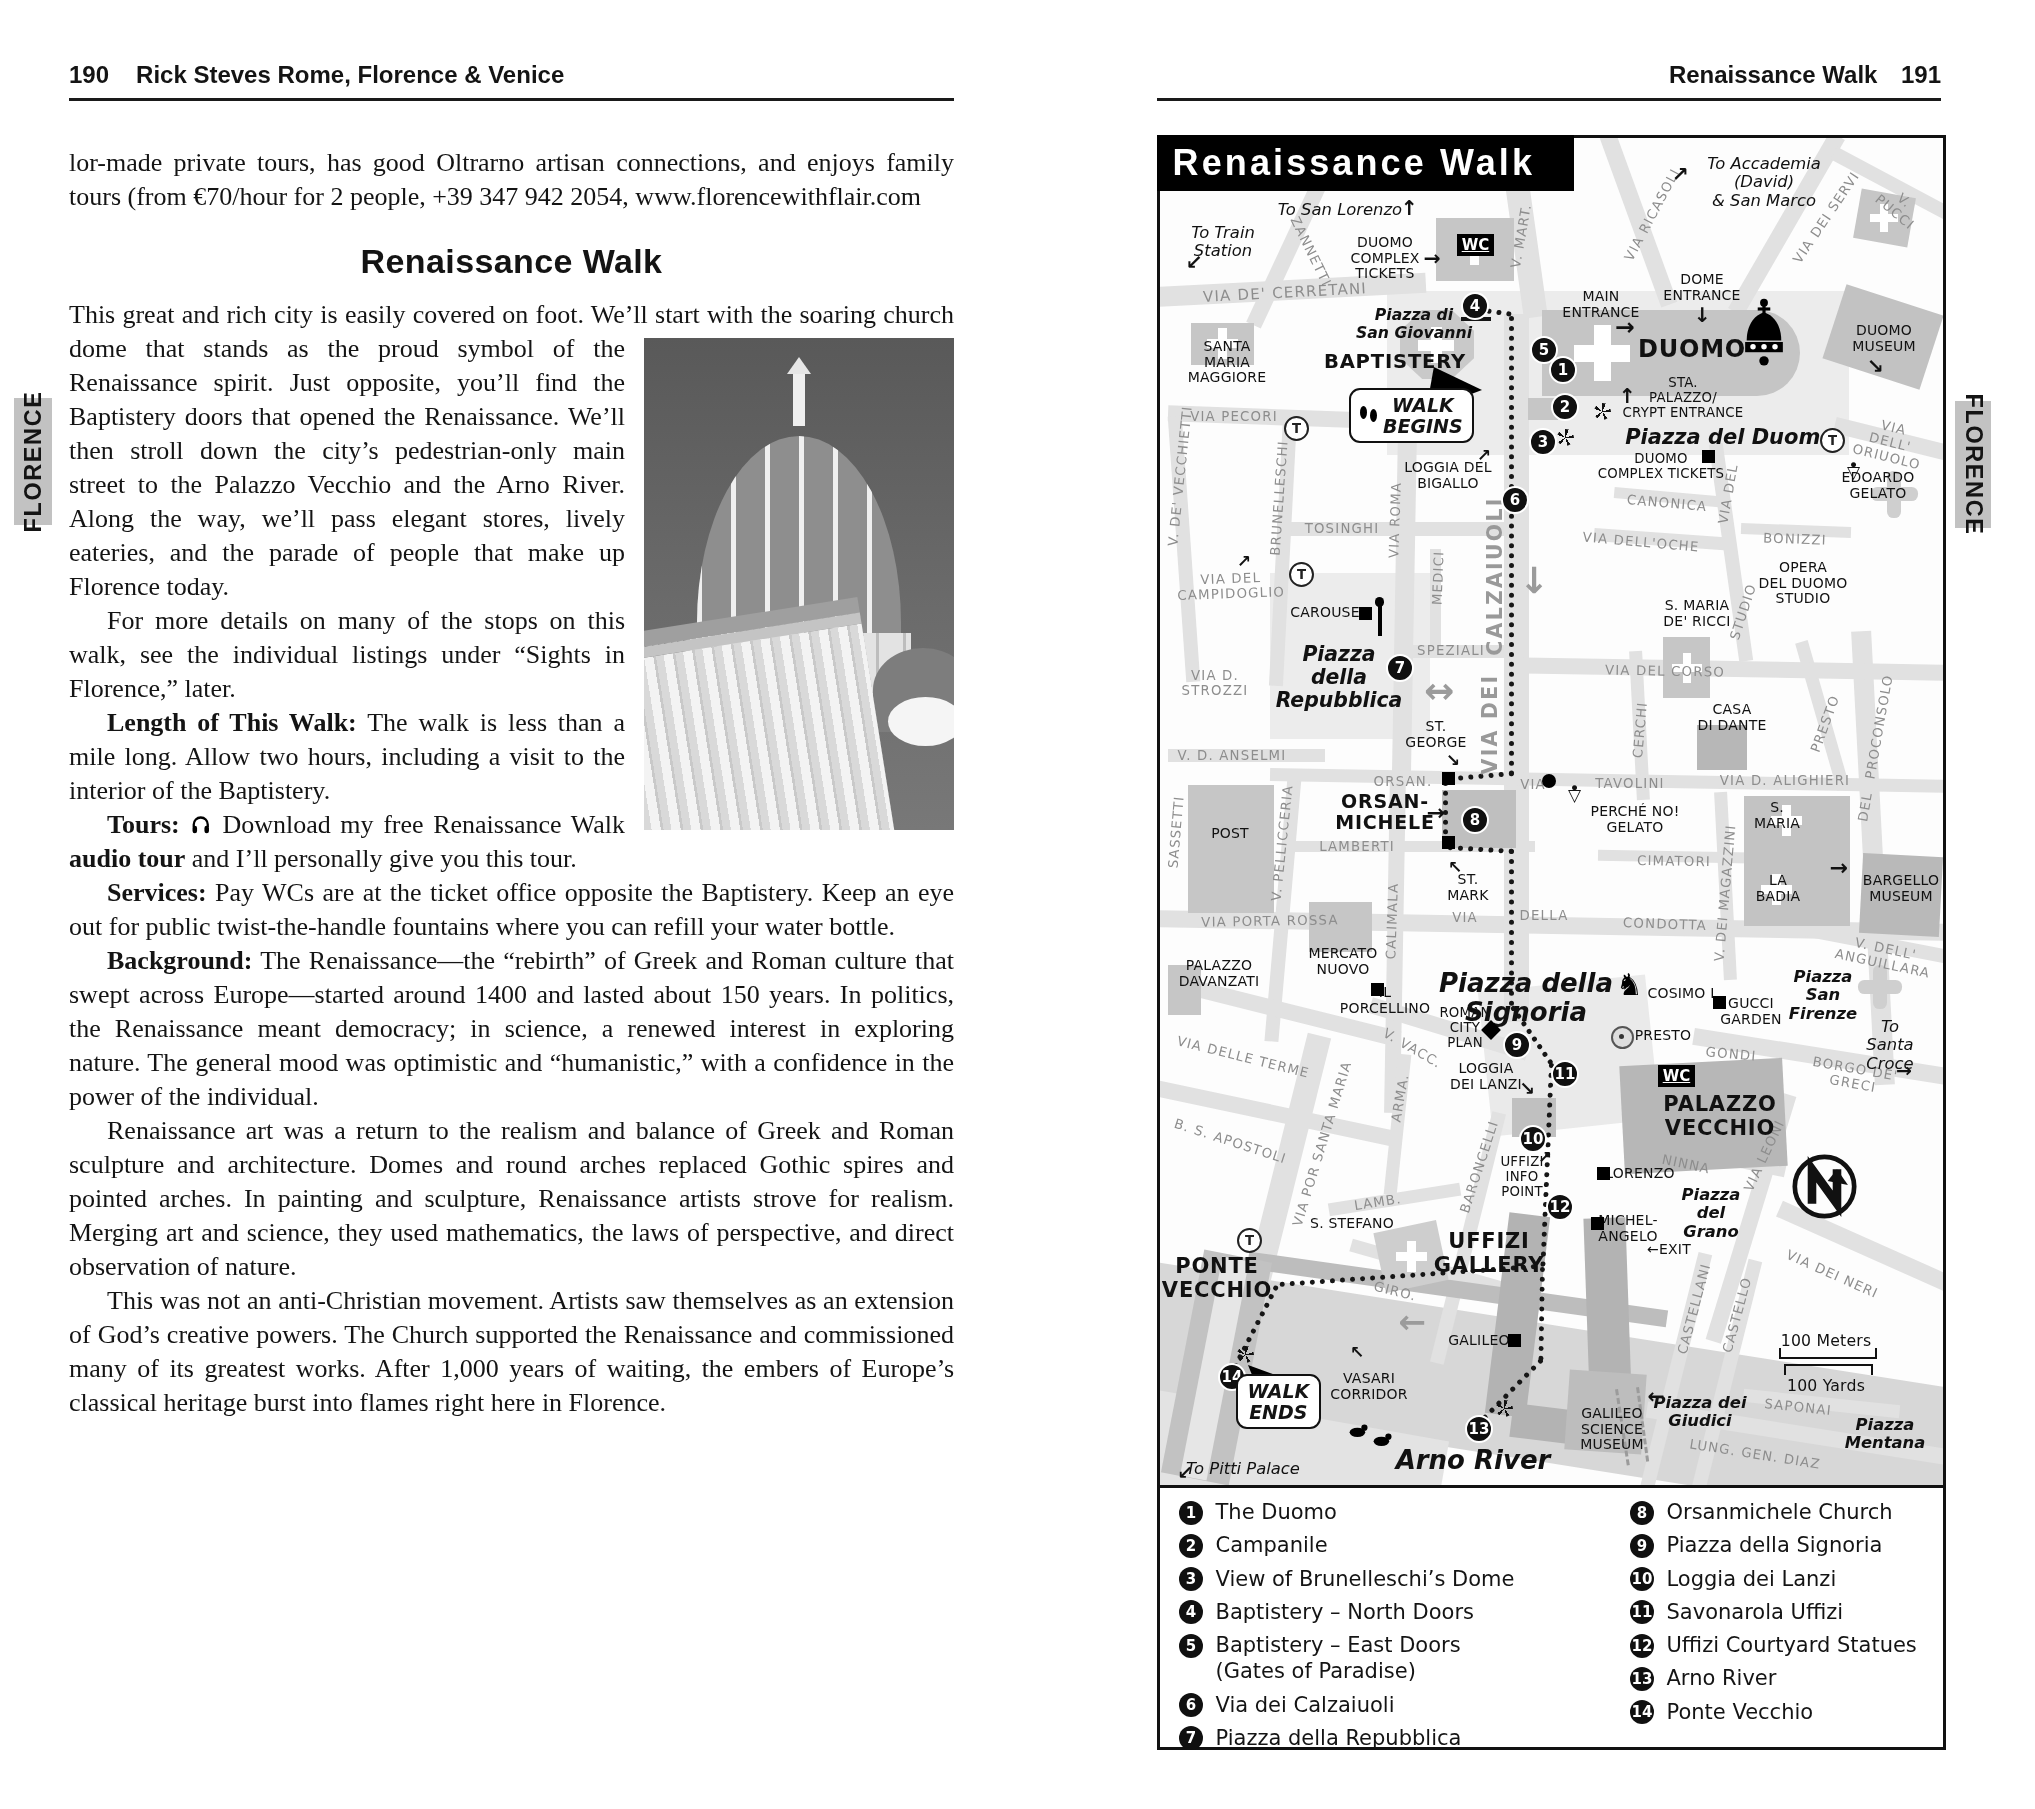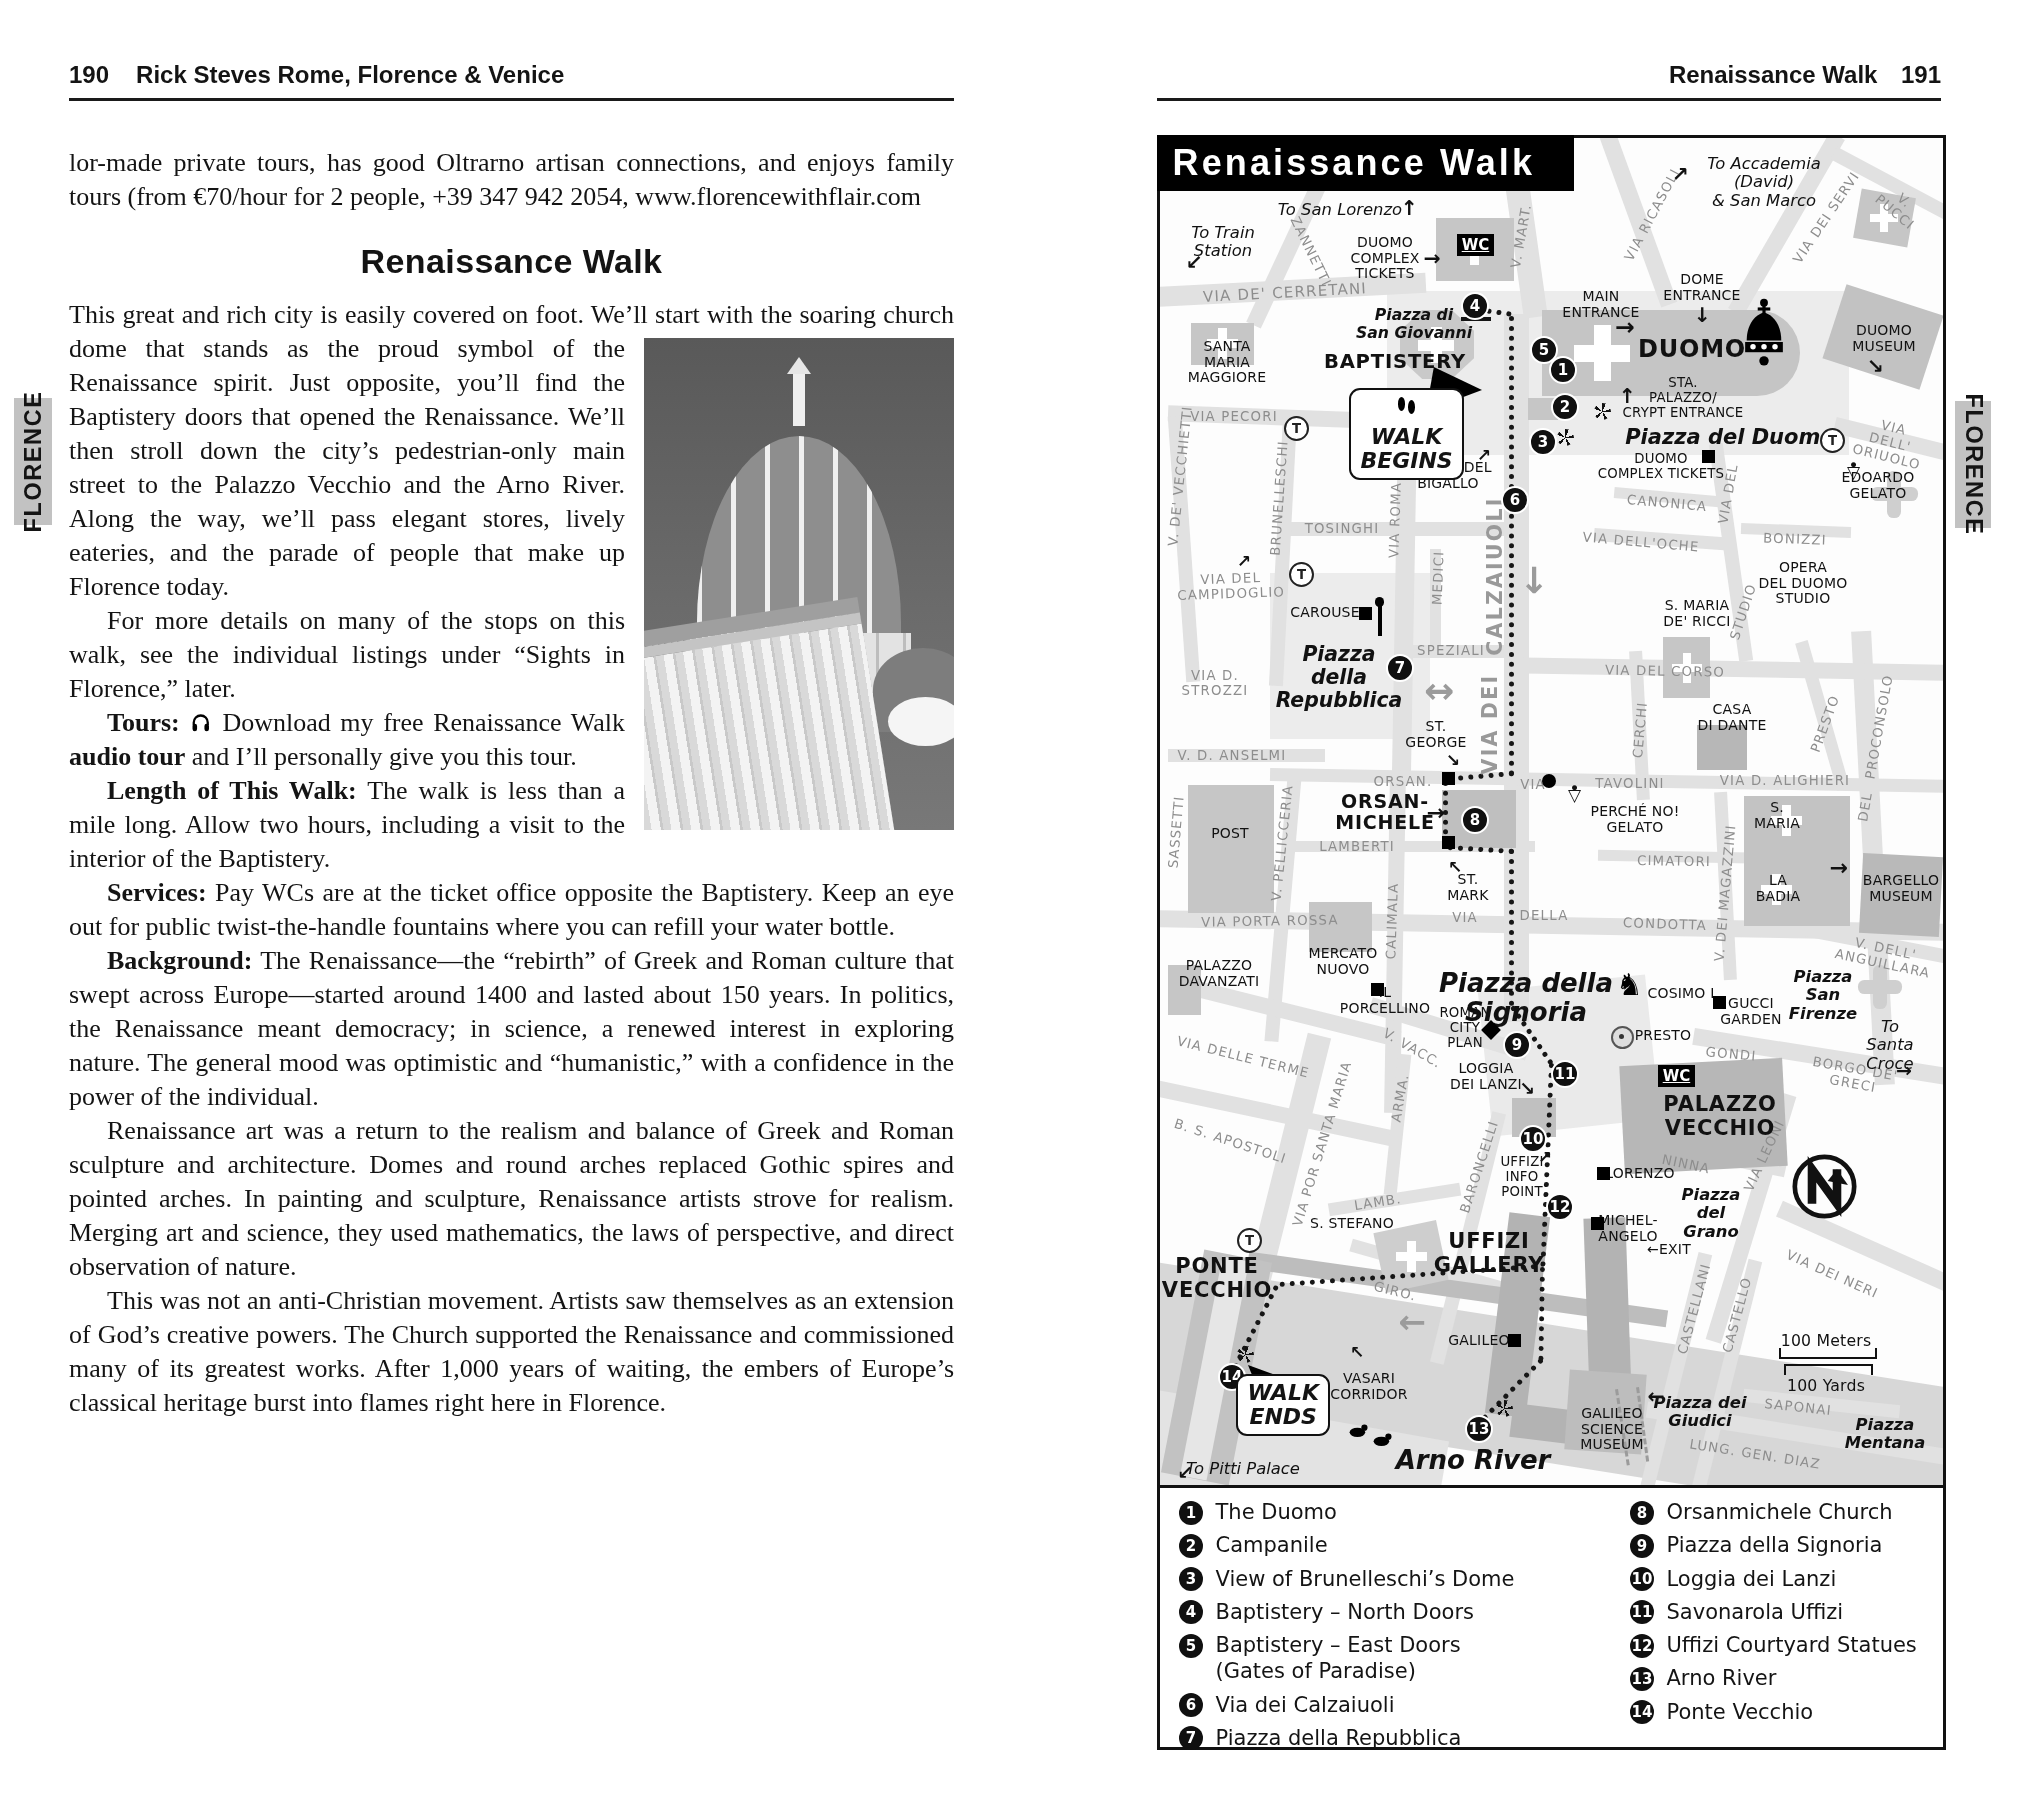--- a/index.html
+++ b/index.html
@@ -74,22 +74,22 @@
         border:2.3px solid #fff;z-index:8;display:flex;align-items:center;justify-content:center;
         font-family:"DejaVu Sans", sans-serif;font-weight:bold;font-size:15px;}
   .arrowg{position:absolute;z-index:7;font-family:"DejaVu Sans", sans-serif;font-weight:bold;line-height:1;}
   .tcircle{position:absolute;width:21px;height:21px;border-radius:50%;background:#fff;border:2.3px solid #222;
         z-index:7;display:flex;align-items:center;justify-content:center;
         font-family:"DejaVu Sans", sans-serif;font-weight:bold;font-size:13.3px;color:#222;}
   .wcbadge{position:absolute;background:#000;color:#fff;z-index:9;padding:1.6px 4.7px 2.3px 4.7px;
         font-family:"DejaVu Sans", sans-serif;font-weight:bold;font-size:15px;text-decoration:underline;}
   .callout{position:absolute;background:#fff;border:2.3px solid #111;border-radius:11px;z-index:10;
         display:flex;align-items:center;justify-content:center;gap:6.3px;padding:4.7px 9.4px;
-        font-family:"DejaVu Sans", sans-serif;font-weight:bold;font-style:italic;font-size:22px;
-        white-space:pre-line;text-align:center;line-height:1.1;flex-direction:column;}
+        font-family:"DejaVu Sans", sans-serif;font-weight:bold;font-style:italic;font-size:19px;
+        white-space:pre-line;text-align:center;line-height:1.1;}
   .fp{display:inline-block;width:7px;height:13.3px;background:#000;border-radius:50%;}
   .tri{position:absolute;background:#000;z-index:9;}
   .burst{position:absolute;width:17px;height:17px;border-radius:50%;z-index:7;
         background:repeating-conic-gradient(#111 0 22deg, rgba(0,0,0,0) 22deg 72deg);}
   .cross{position:absolute;z-index:5;}
   .cross .b1,.cross .b2{position:absolute;background:#fff;}
   .cross.gray .b1,.cross.gray .b2{background:#cfcfcf;border-radius:6.3px;}
   .scalebar{position:absolute;z-index:7;}
   .legend-col{position:absolute;z-index:12;font-family:"DejaVu Sans", sans-serif;font-size:21px;}
   .legend-item{display:flex;gap:12.5px;margin-bottom:7px;align-items:flex-start;}
@@ -119,28 +119,28 @@
       <p><span>This great and rich city is easily covered on foot. We’ll start with the soaring church dome that stands as the proud symbol of the </span><span class="photo">
             <span class="ph-dome"></span>
             <span class="ph-lantern"></span>
             <span class="ph-drum"></span>
             <span class="ph-oculus"></span>
             <span class="ph-dome2"></span>
             <span class="ph-facade"></span>
             <span class="ph-cloud"></span>
           </span><span>Renaissance spirit. Just opposite, you’ll find the Baptistery doors that opened the Renaissance. We’ll then stroll down the city’s pedestrian-only main street to the Palazzo Vecchio and the Arno River. Along the way, we’ll pass elegant stores, lively eateries, and the parade of people that make up Florence today.</span></p>
       <p class="ind">For more details on many of the stops on this walk, see the individual listings under “Sights in Florence,” later.</p>
+      <p class="ind"><span class="lead">Length of This Walk:</span><span> The walk is less than a mile long. Allow two hours, including a visit to the interior of the Baptistery.</span></p>
       <p class="ind"><span class="lead">Tours:</span>
         <svg class="hp-icon" viewBox="0 0 24 24" width="23.5" height="21">
             <path d="M4 15 v-3 a8 8 0 0 1 16 0 v3" fill="none" stroke="#000" stroke-width="2.6"></path>
             <rect x="2.6" y="13.5" width="5.2" height="8.5" rx="2.6" fill="#000"></rect>
             <rect x="16.2" y="13.5" width="5.2" height="8.5" rx="2.6" fill="#000"></rect>
           </svg>
         <span> Download my free Renaissance Walk </span><span class="lead">audio tour</span><span> and I’ll personally give you this tour.</span></p>
-      <p class="ind"><span class="lead">Length of This Walk:</span><span> The walk is less than a mile long. Allow two hours, including a visit to the interior of the Baptistery.</span></p>
       <p class="ind"><span class="lead">Services:</span><span> Pay WCs are at the ticket office opposite the Baptistery. Keep an eye out for public twist-the-handle fountains where you can refill your water bottle.</span></p>
       <p class="ind"><span class="lead">Background:</span><span> The Renaissance—the “rebirth” of Greek and Roman culture that swept across Europe—started around 1400 and lasted about 150 years. In politics, the Renaissance meant democracy; in science, a renewed interest in exploring nature. The general mood was optimistic and “humanistic,” with a confidence in the power of the individual.</span></p>
       <p class="ind">Renaissance art was a return to the realism and balance of Greek and Roman sculpture and architecture. Domes and round arches replaced Gothic spires and pointed arches. In painting and sculpture, Renaissance artists strove for realism. Merging art and science, they used mathematics, the laws of perspective, and direct observation of nature.</p>
       <p class="ind">This was not an anti-Christian movement. Artists saw themselves as an extension of God’s creative powers. The Church supported the Renaissance and commissioned many of its greatest works. After 1,000 years of waiting, the embers of Europe’s classical heritage burst into flames right here in Florence.</p>
     </div>
   </div>
 
   <div class="tab tab-left">
       <span>FLORENCE</span>
     </div>

